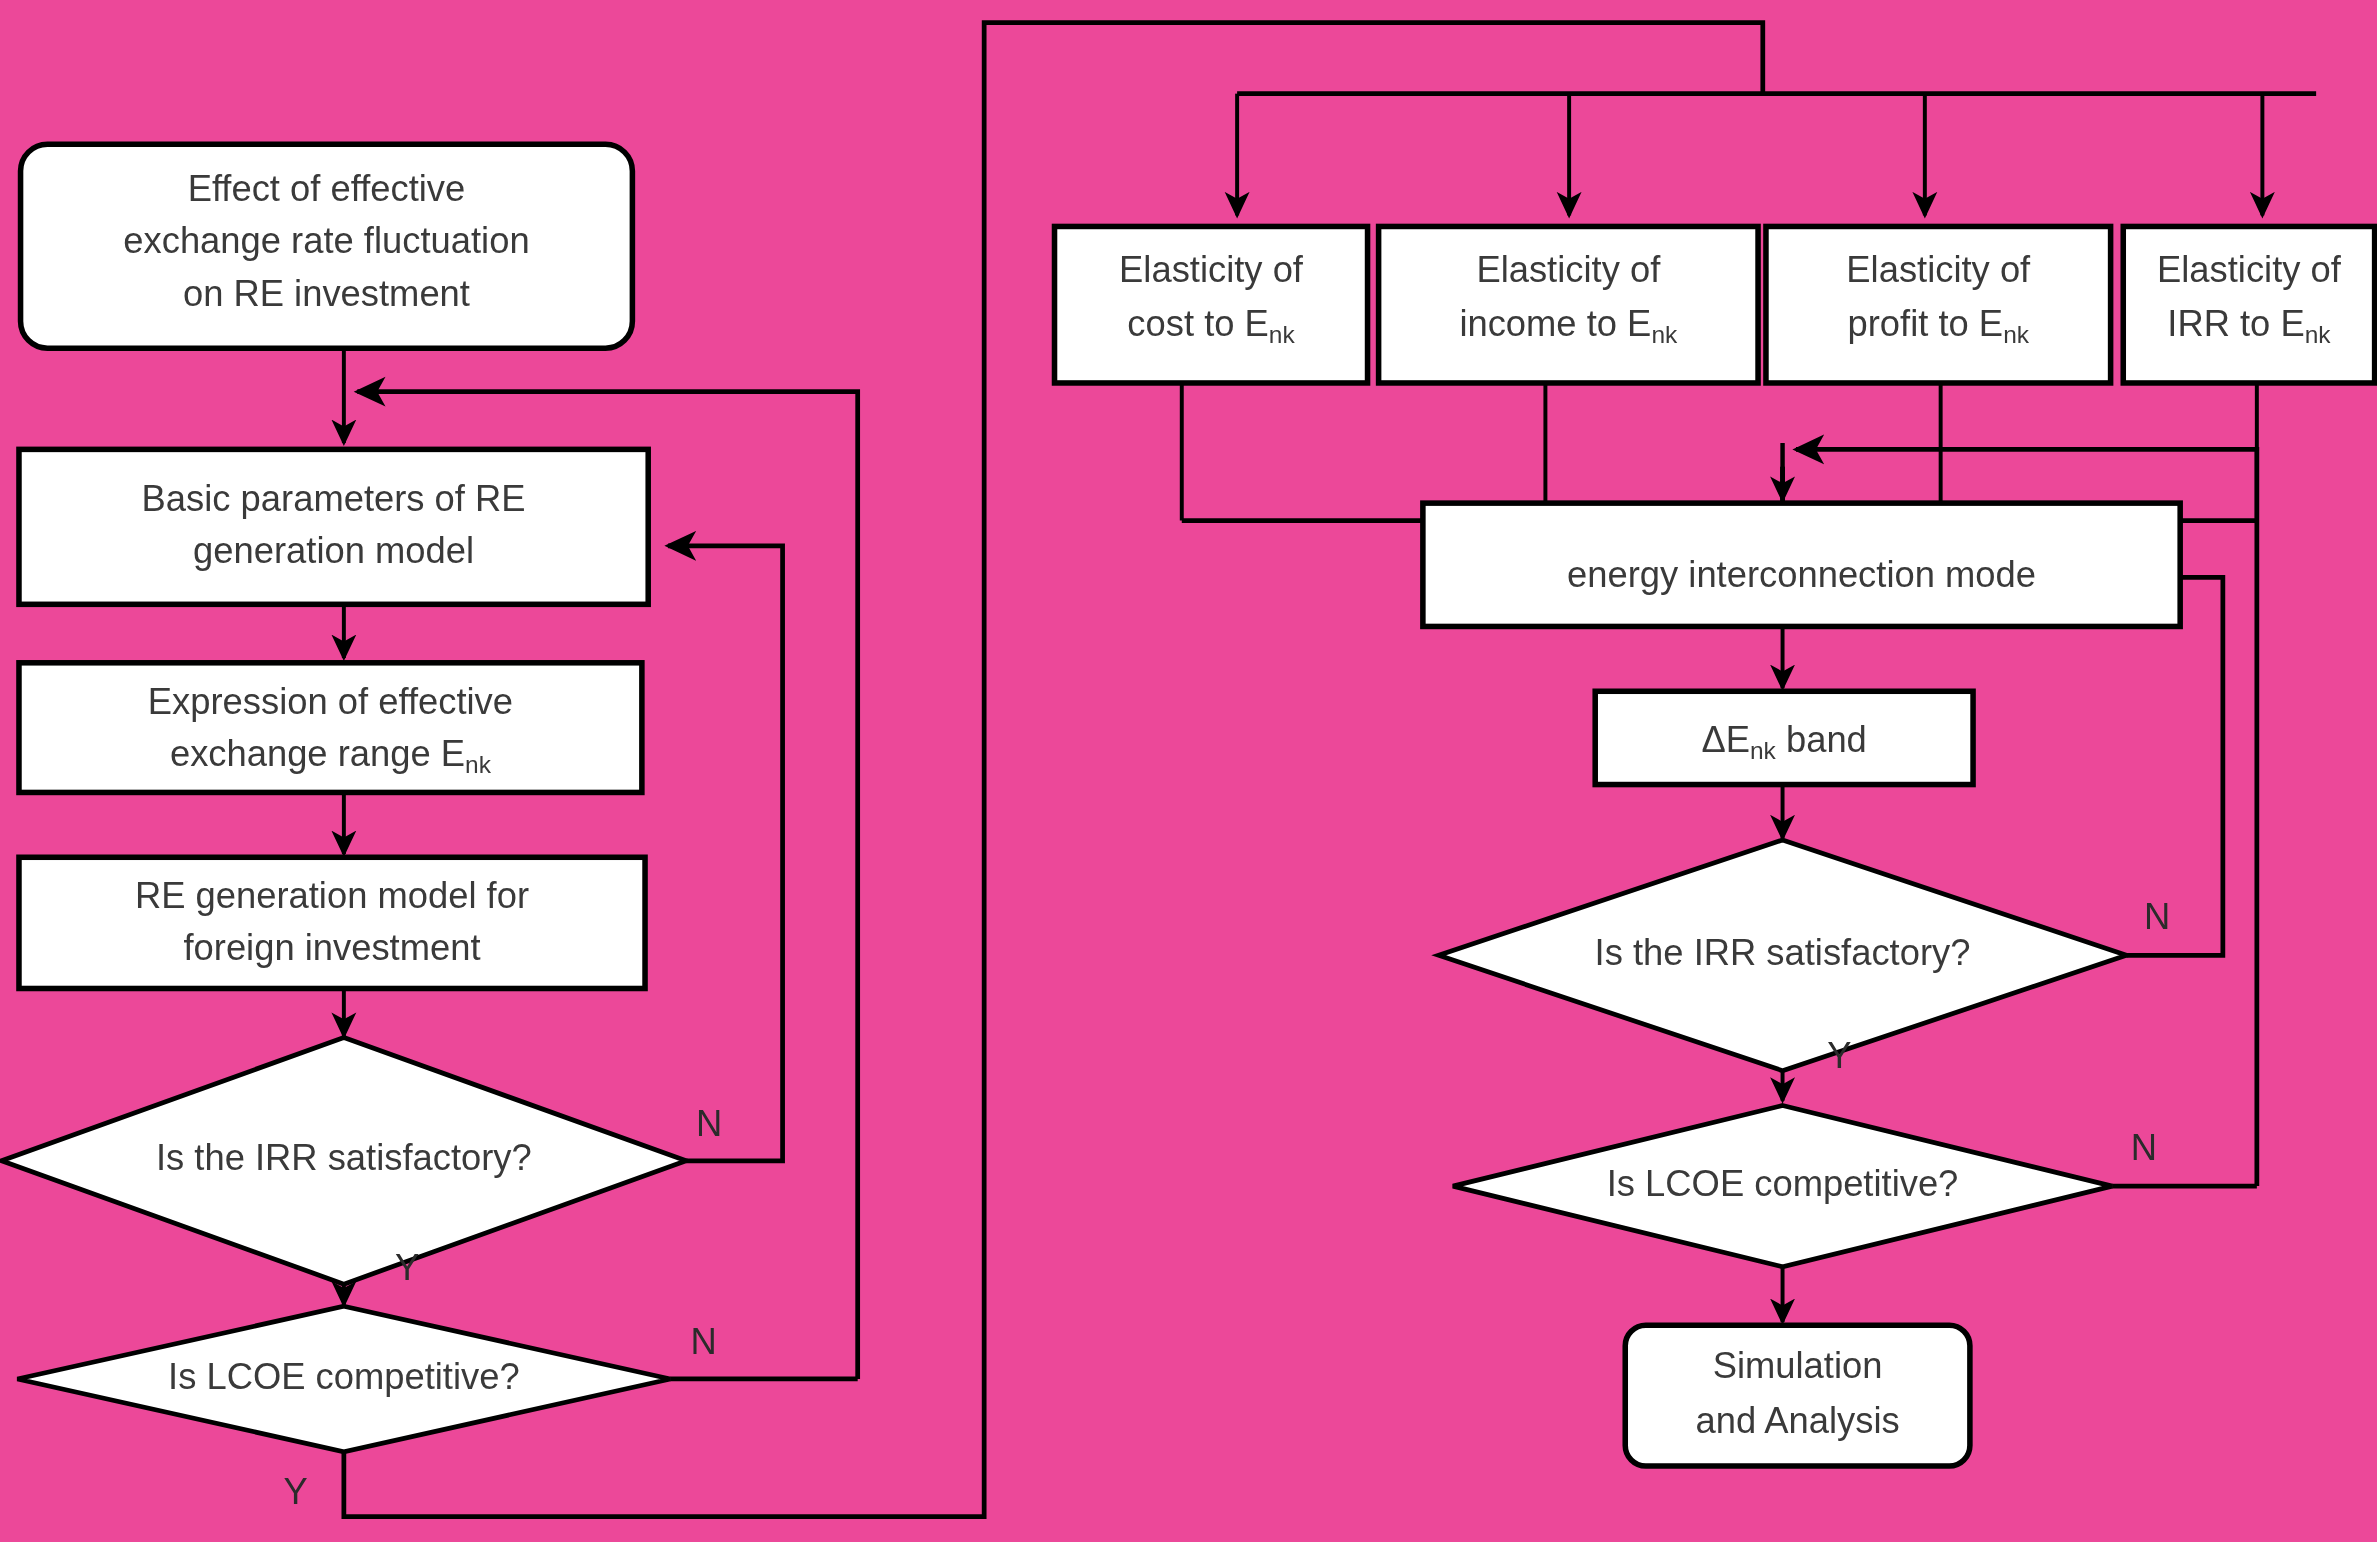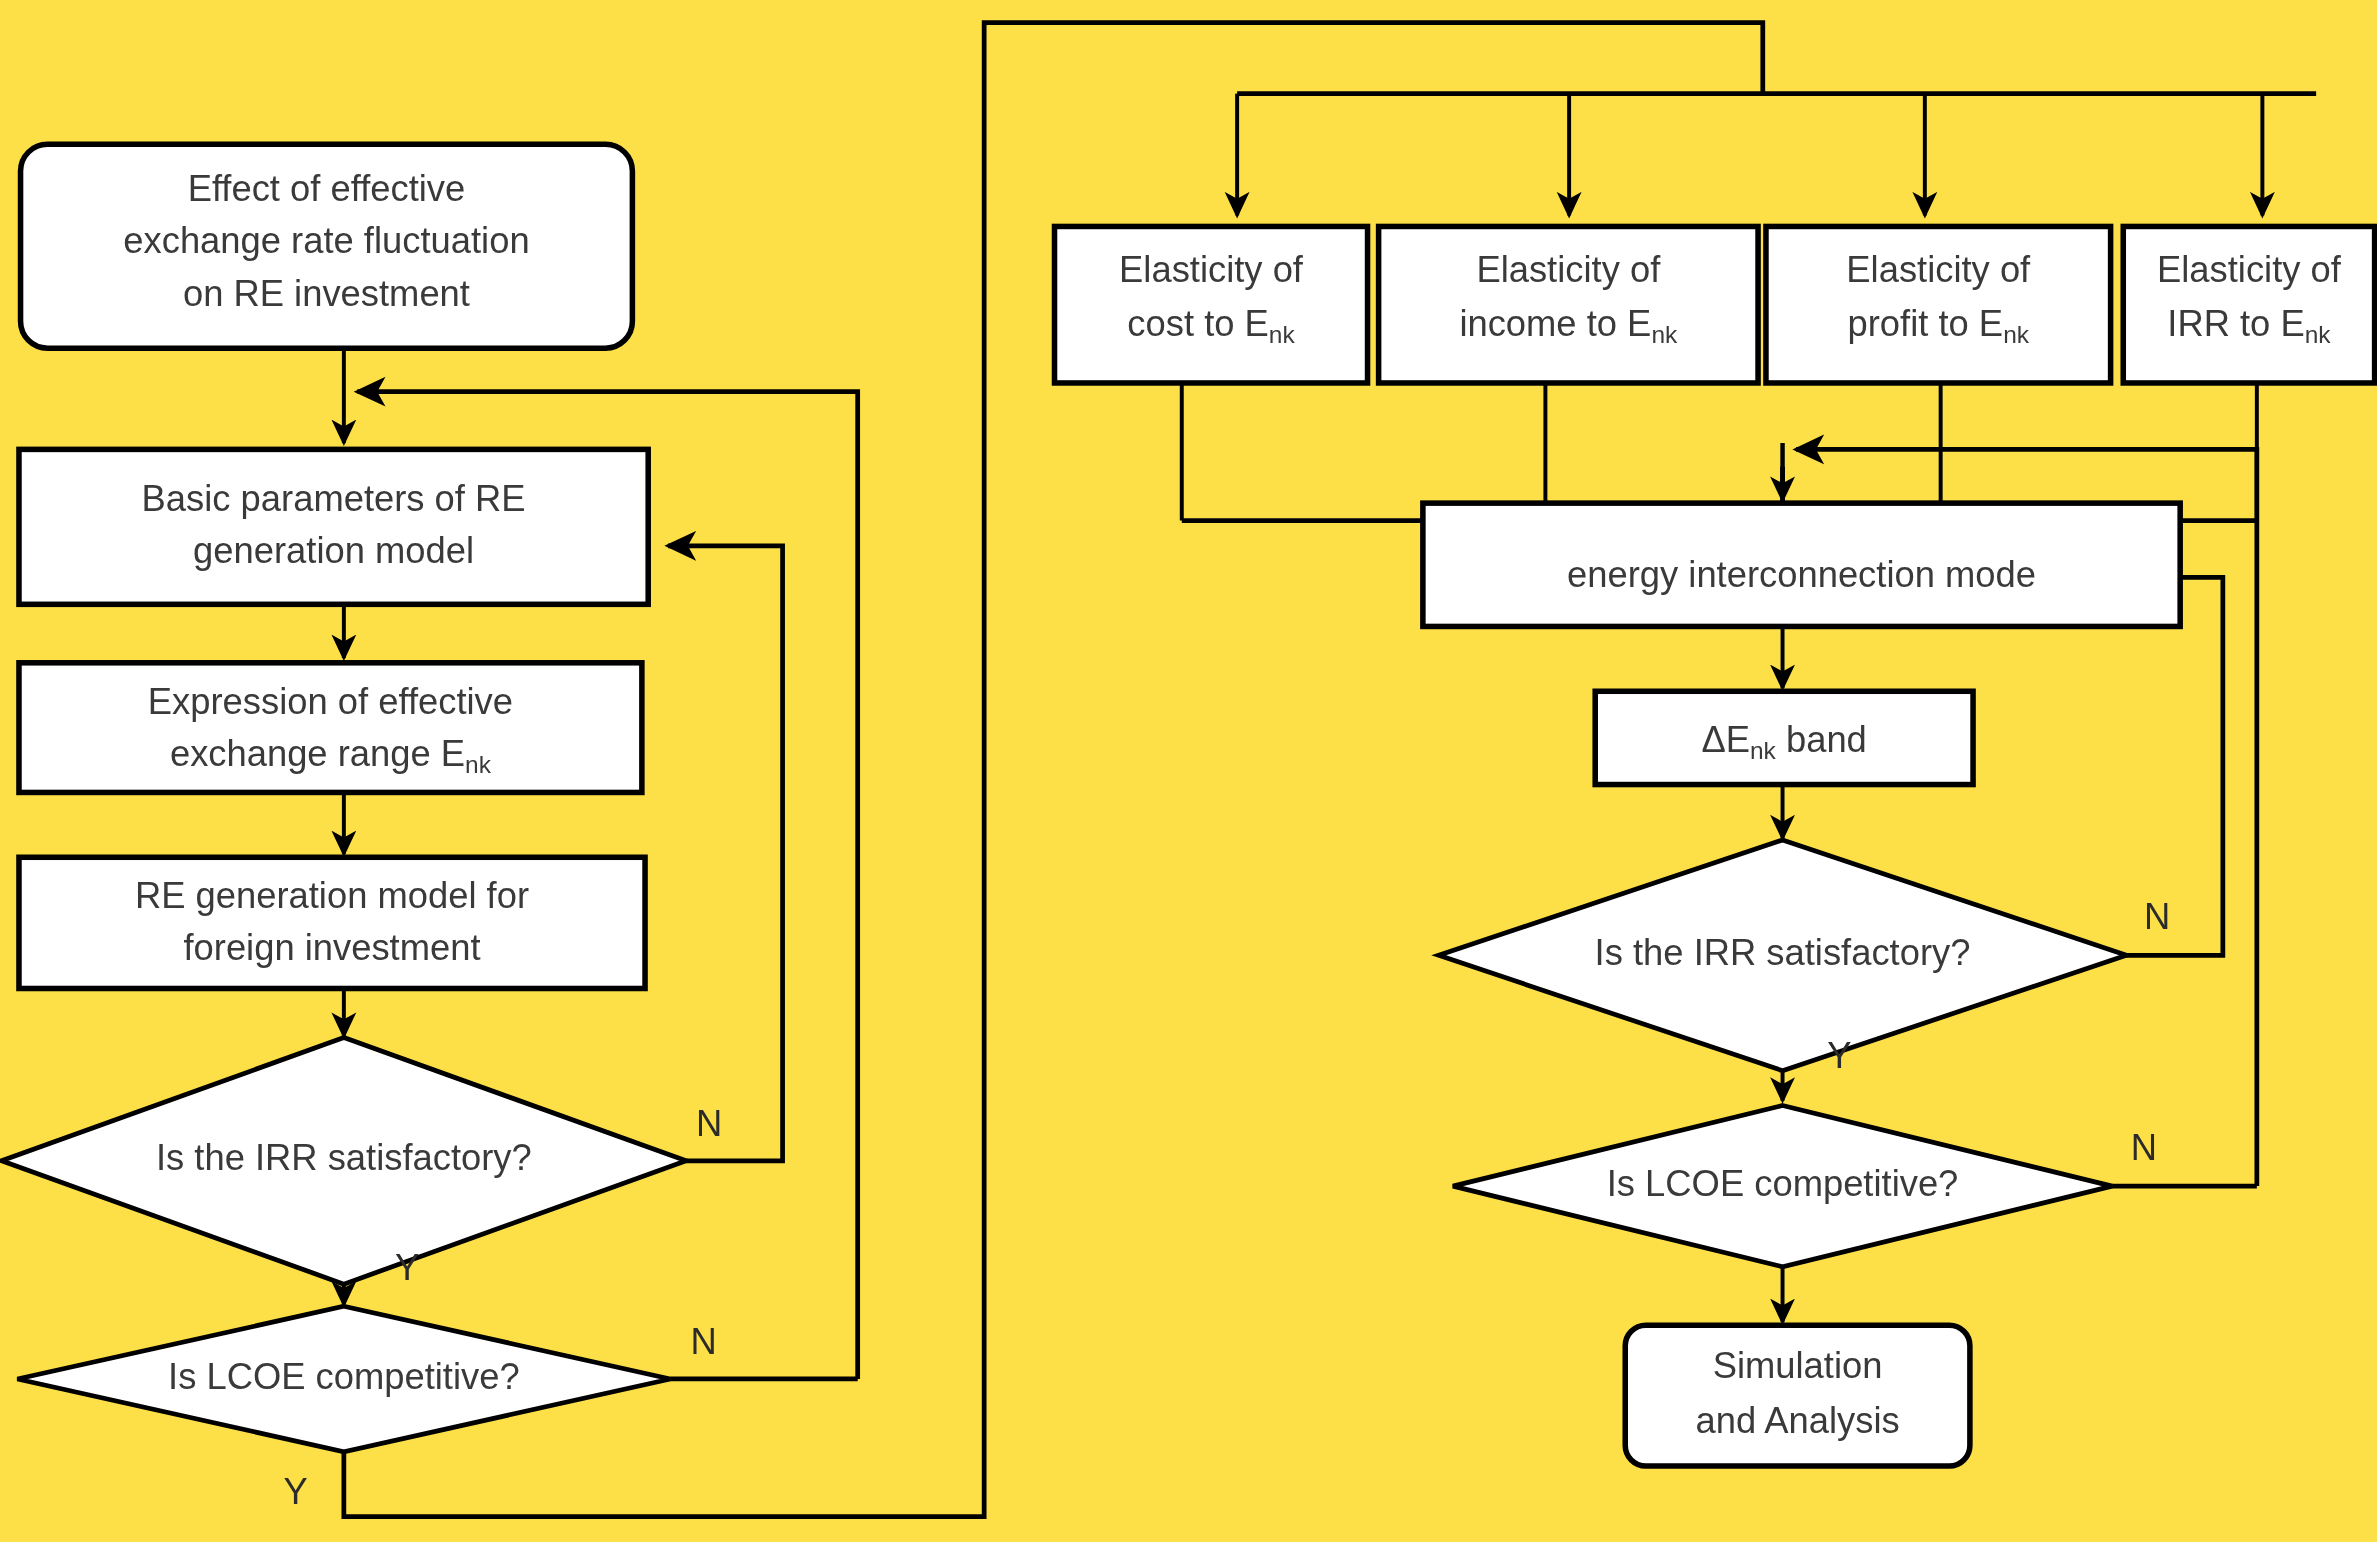--- a/index.html
+++ b/index.html
@@ -1,16 +1,16 @@
 <!DOCTYPE html>
 <html style="font-size:12.7px"><head>
 <meta charset="utf-8">
 <style>
   html,body{margin:0;padding:0;background:#ffffff;}
-  #stage{position:relative;width:2377px;height:1543px;background:#fde047;
+  #stage{position:relative;width:2377px;height:1543px;background:#ec4899;
          font-family:"Liberation Sans","DejaVu Sans",sans-serif;overflow:hidden;}
   svg#flow{position:absolute;left:0;top:0;width:2377px;height:1543px;display:block;}
   .nodeShape{fill:#ffffff;stroke:#000000;}
   .rectNode{stroke-width:7;}
   .roundNode{stroke-width:7;}
   .diamondNode{stroke-width:6;}
   .edge{stroke:#000000;fill:none;stroke-width:6;}
   .edgeThin{stroke:#000000;fill:none;stroke-width:5;}
   .lbl{fill:#3a3a3a;font-family:"Liberation Sans","DejaVu Sans",sans-serif;
        font-size:46px;text-anchor:middle;dominant-baseline:middle;}

